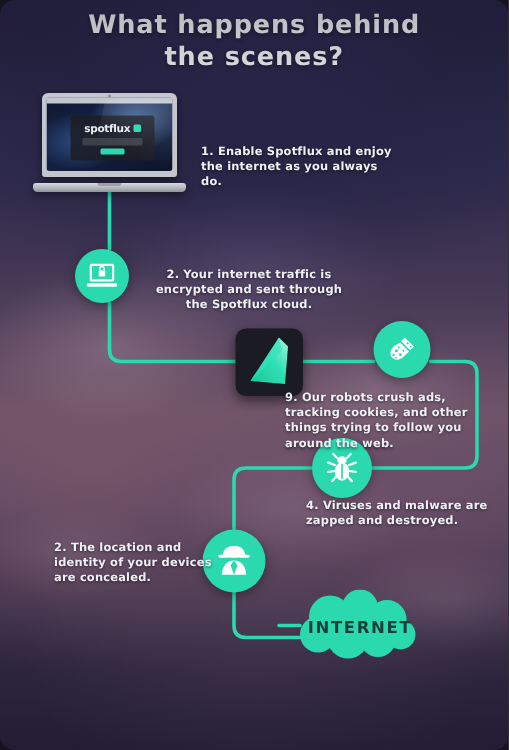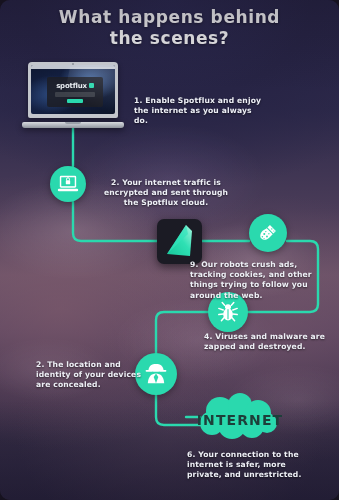--- a/index.html
+++ b/index.html
@@ -107,21 +107,21 @@
   .node svg{display:block;}
   #node-encrypt{left:50px;top:166px;width:36px;height:36px;}
   #node-robot{left:249px;top:214px;width:38px;height:38px;}
   #node-bug{left:208px;top:292px;width:40px;height:40px;}
   #node-spy{left:135px;top:353px;width:42px;height:42px;}
 
   
   .cloud{position:absolute;left:196px;top:393px;width:88px;height:48px;}
   .cloud .label{
     position:absolute;left:0;right:0;top:19px;text-align:center;
-    color:#1d3f3a;font-size:14px;font-weight:bold;letter-spacing:1.1px;
+    color:#1d3f3a;font-size:11px;font-weight:bold;letter-spacing:1.1px;
   }
 
   
   .cap{
     position:absolute;color:#eef0f6;
     font-size:7.6px;line-height:10.2px;font-weight:bold;
     letter-spacing:.15px;
     text-shadow:0 1px 2px rgba(0,0,0,.55);
   }
   #cap1{left:134px;top:96px;width:130px;}
@@ -269,16 +269,15 @@
         </g>
       </svg>
       <div class="label">INTERNET</div>
     </div>
 
     <div class="cap" id="cap1">1. Enable Spotflux and enjoy the internet as you always do.</div>
     <div class="cap" id="cap2">2. Your internet traffic is encrypted and sent through the Spotflux cloud.</div>
     <div class="cap" id="cap3">9. Our robots crush ads, tracking cookies, and other things trying to follow you around the web.</div>
     <div class="cap" id="cap4">4. Viruses and malware are zapped and destroyed.</div>
     <div class="cap" id="cap5">2. The location and identity of your devices are concealed.</div>
-    <div class="cap" id="cap6">6. Your connection to the internet is safer, more private, and unrestricted.</div>
 
   </div>
 </div>
 
 </body></html>

